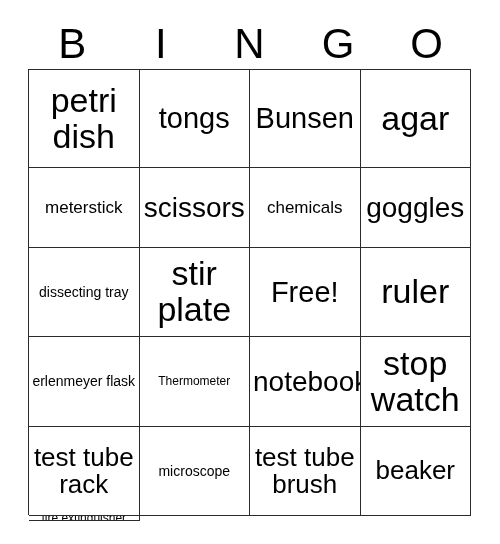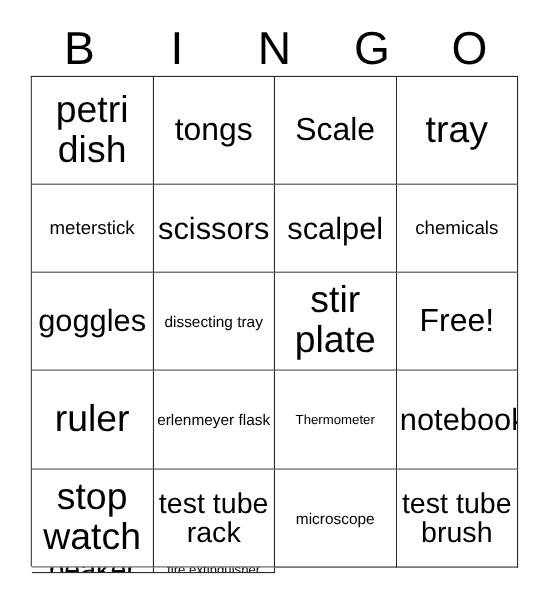--- a/index.html
+++ b/index.html
@@ -96,33 +96,30 @@
   </div>
 
   <div class="grid" id="bingo-grid">
       <div class="cell sz-xxl">
         <span>petri dish</span>
       </div>
       <div class="cell sz-xl">
         <span>tongs</span>
       </div>
       <div class="cell sz-xl">
-        <span>Scale</span>
+        <span>Bunsen</span>
       </div>
       <div class="cell sz-xxl">
-        <span>tray</span>
+        <span>agar</span>
       </div>
       <div class="cell sz-sm">
         <span>meterstick</span>
       </div>
       <div class="cell sz-md">
         <span>scissors</span>
-      </div>
-      <div class="cell sz-md">
-        <span>scalpel</span>
       </div>
       <div class="cell sz-sm">
         <span>chemicals</span>
       </div>
       <div class="cell sz-md">
         <span>goggles</span>
       </div>
       <div class="cell sz-xs">
         <span>dissecting tray</span>
       </div>

